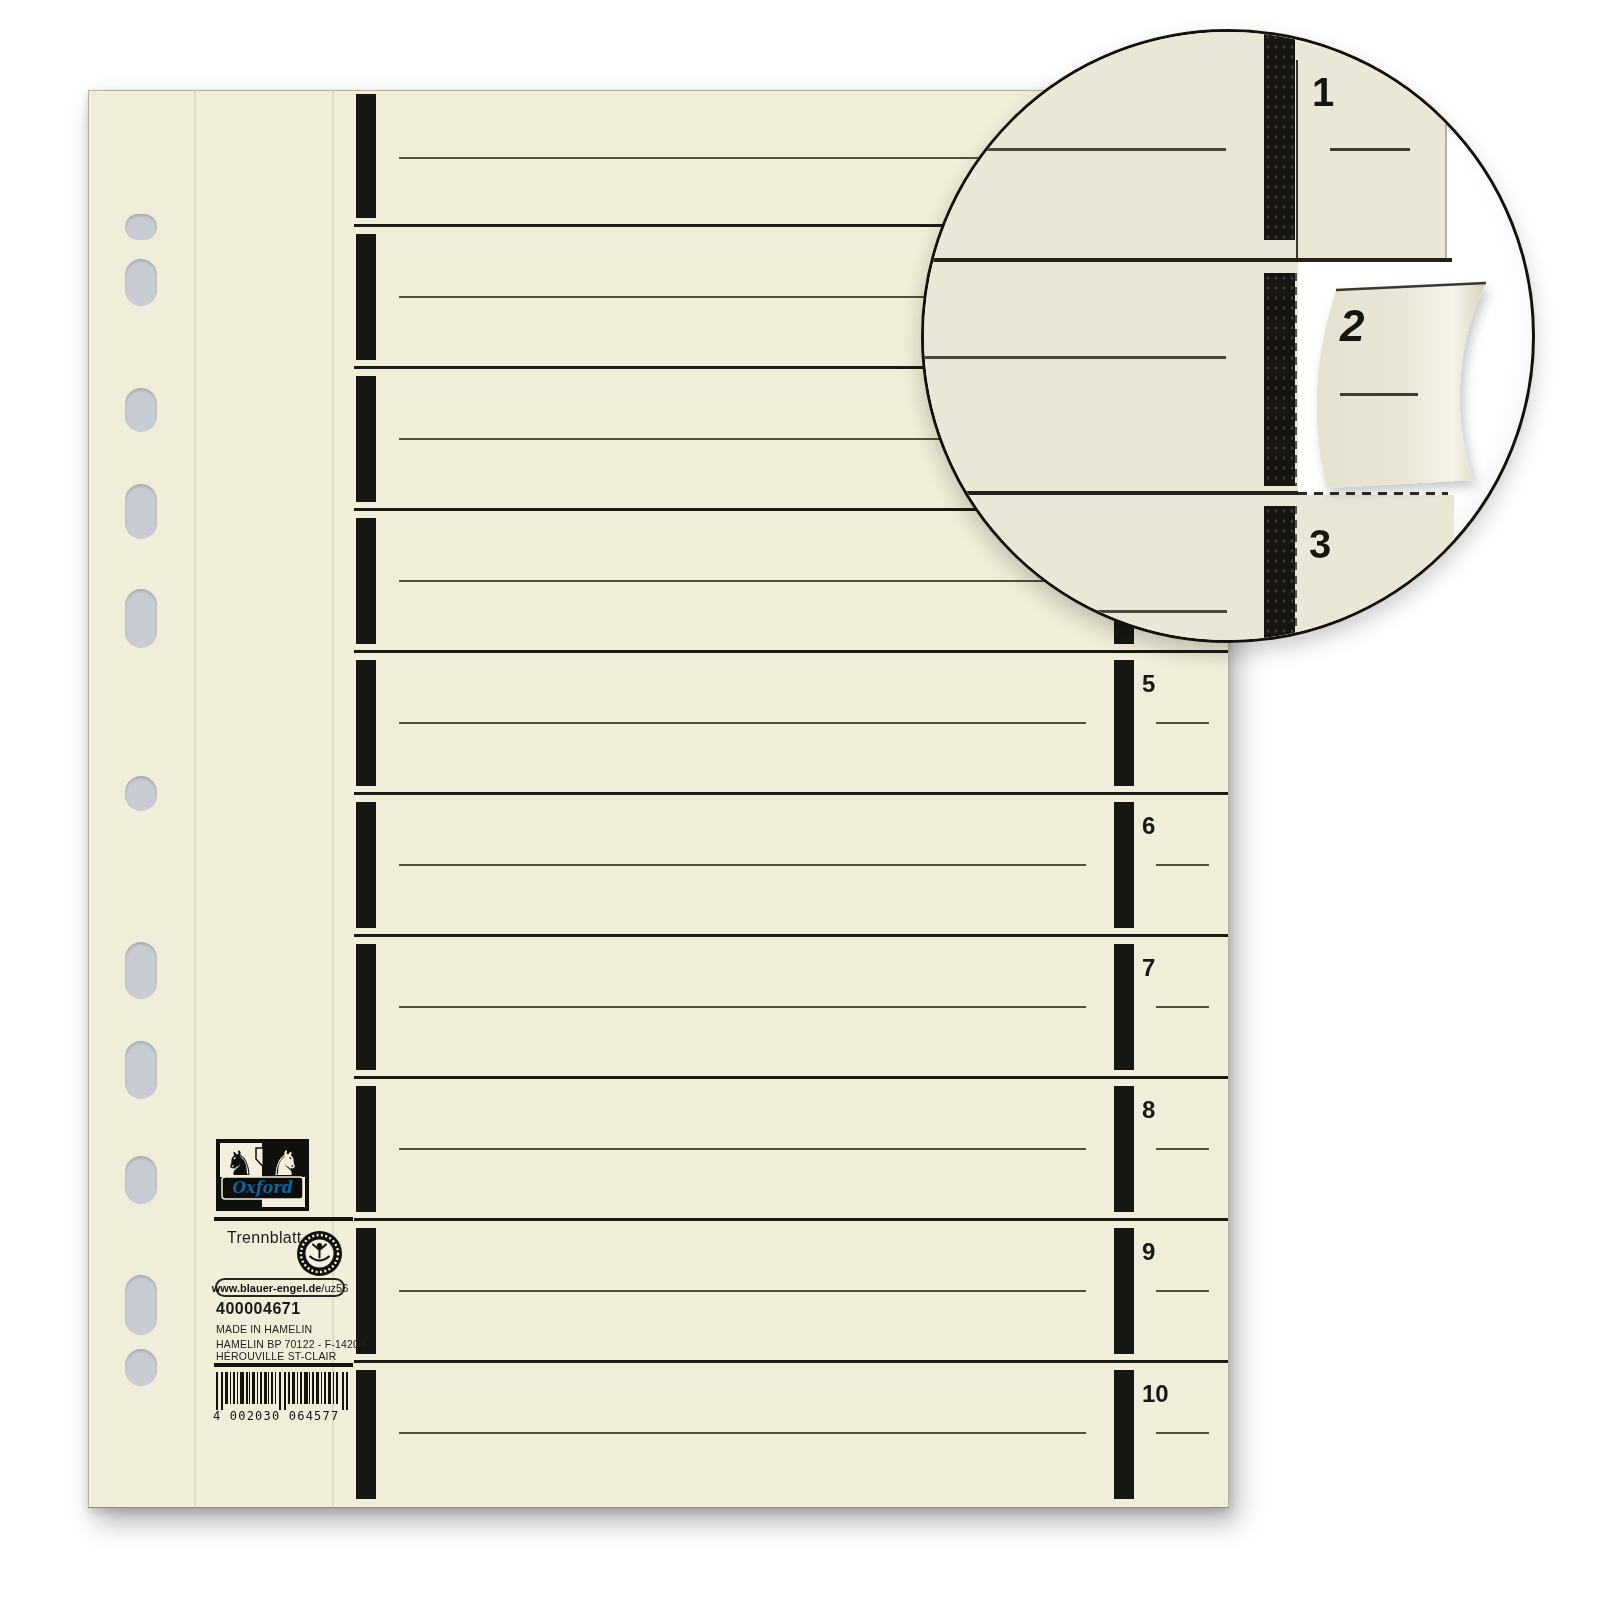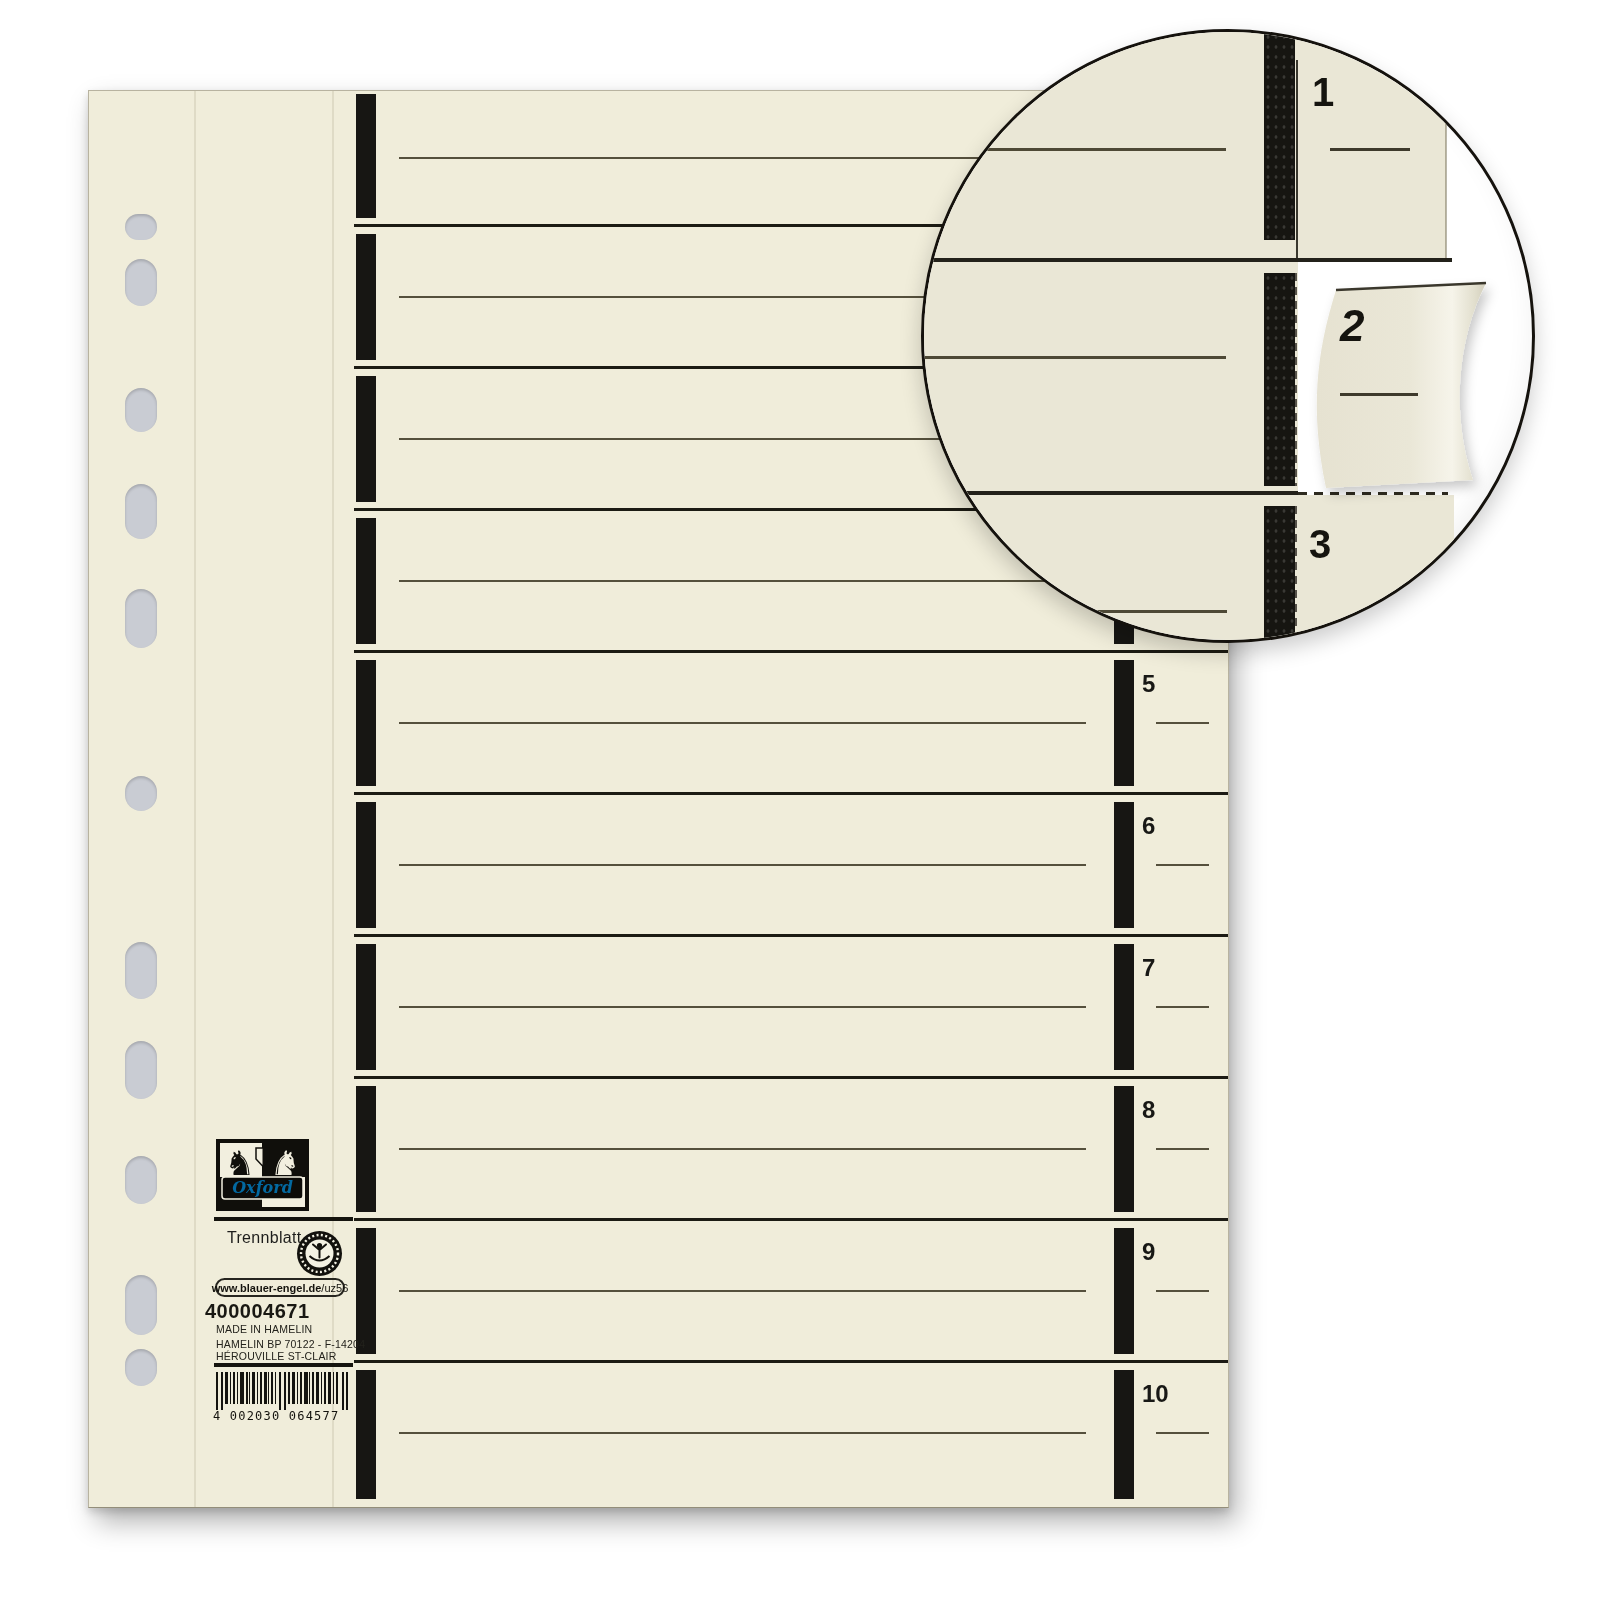--- a/index.html
+++ b/index.html
@@ -25,21 +25,21 @@
   .oxford-word{position:absolute;left:8px;top:39px;width:77px;height:20px;text-align:center;
                font-family:"DejaVu Serif", serif;font-style:italic;font-weight:bold;
                font-size:16px;line-height:20px;color:#0369a1;}
   .mrule{position:absolute;left:125px;width:139px;height:4px;background:#15140e;}
   .trennblatt{position:absolute;left:138px;top:1138px;font-size:16px;color:#1d1d1b;letter-spacing:.3px;}
   .engel{position:absolute;left:207px;top:1139px;width:47px;height:47px;}
   .pill{position:absolute;left:126px;top:1187px;width:130px;height:19px;border:2px solid #26251f;
         border-radius:10px;box-sizing:border-box;display:flex;align-items:center;justify-content:center;
         font-size:11px;color:#14130e;white-space:nowrap;}
   .pill b{font-weight:bold;}
-  .artno{position:absolute;left:116px;top:1209px;font-size:20px;font-weight:bold;color:#191813;letter-spacing:.5px;}
+  .artno{position:absolute;left:127px;top:1209px;font-size:16px;font-weight:bold;color:#191813;letter-spacing:.5px;}
   .small{position:absolute;left:127px;font-size:10.5px;color:#23221c;letter-spacing:.2px;}
   .barcode{position:absolute;left:127px;top:1281px;width:132px;height:38px;}
   .bardigits{position:absolute;left:124px;top:1318px;width:140px;font-family:"DejaVu Sans Mono", monospace;
              font-size:12px;color:#14130e;letter-spacing:1.2px;white-space:pre;}
 
   
   .inset{position:absolute;left:921px;top:29px;width:608px;height:608px;border-radius:50%;
          background:#fff;border:3px solid #15120d;overflow:hidden;
          box-shadow:0 10px 22px rgba(0,0,0,.20), inset 0 -10px 26px rgba(0,0,0,.06);}
   .i-cream{position:absolute;background:#eae7d6;}

